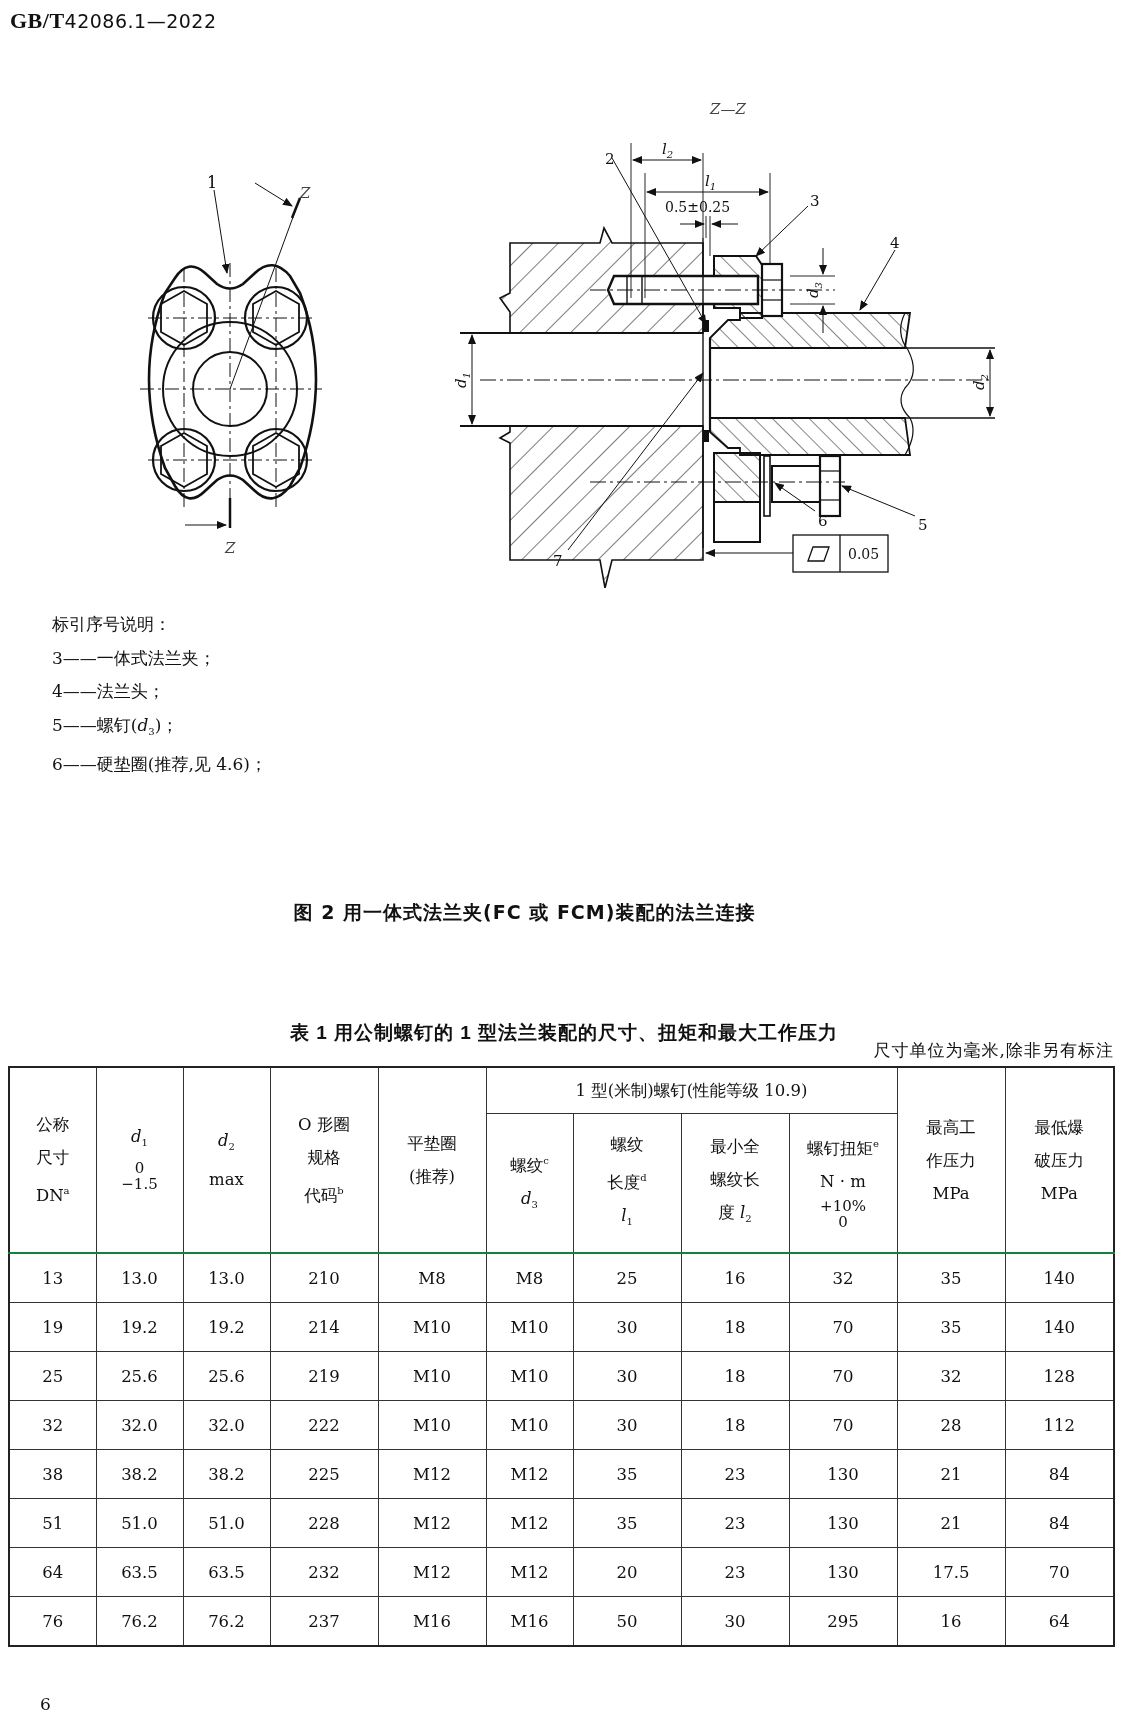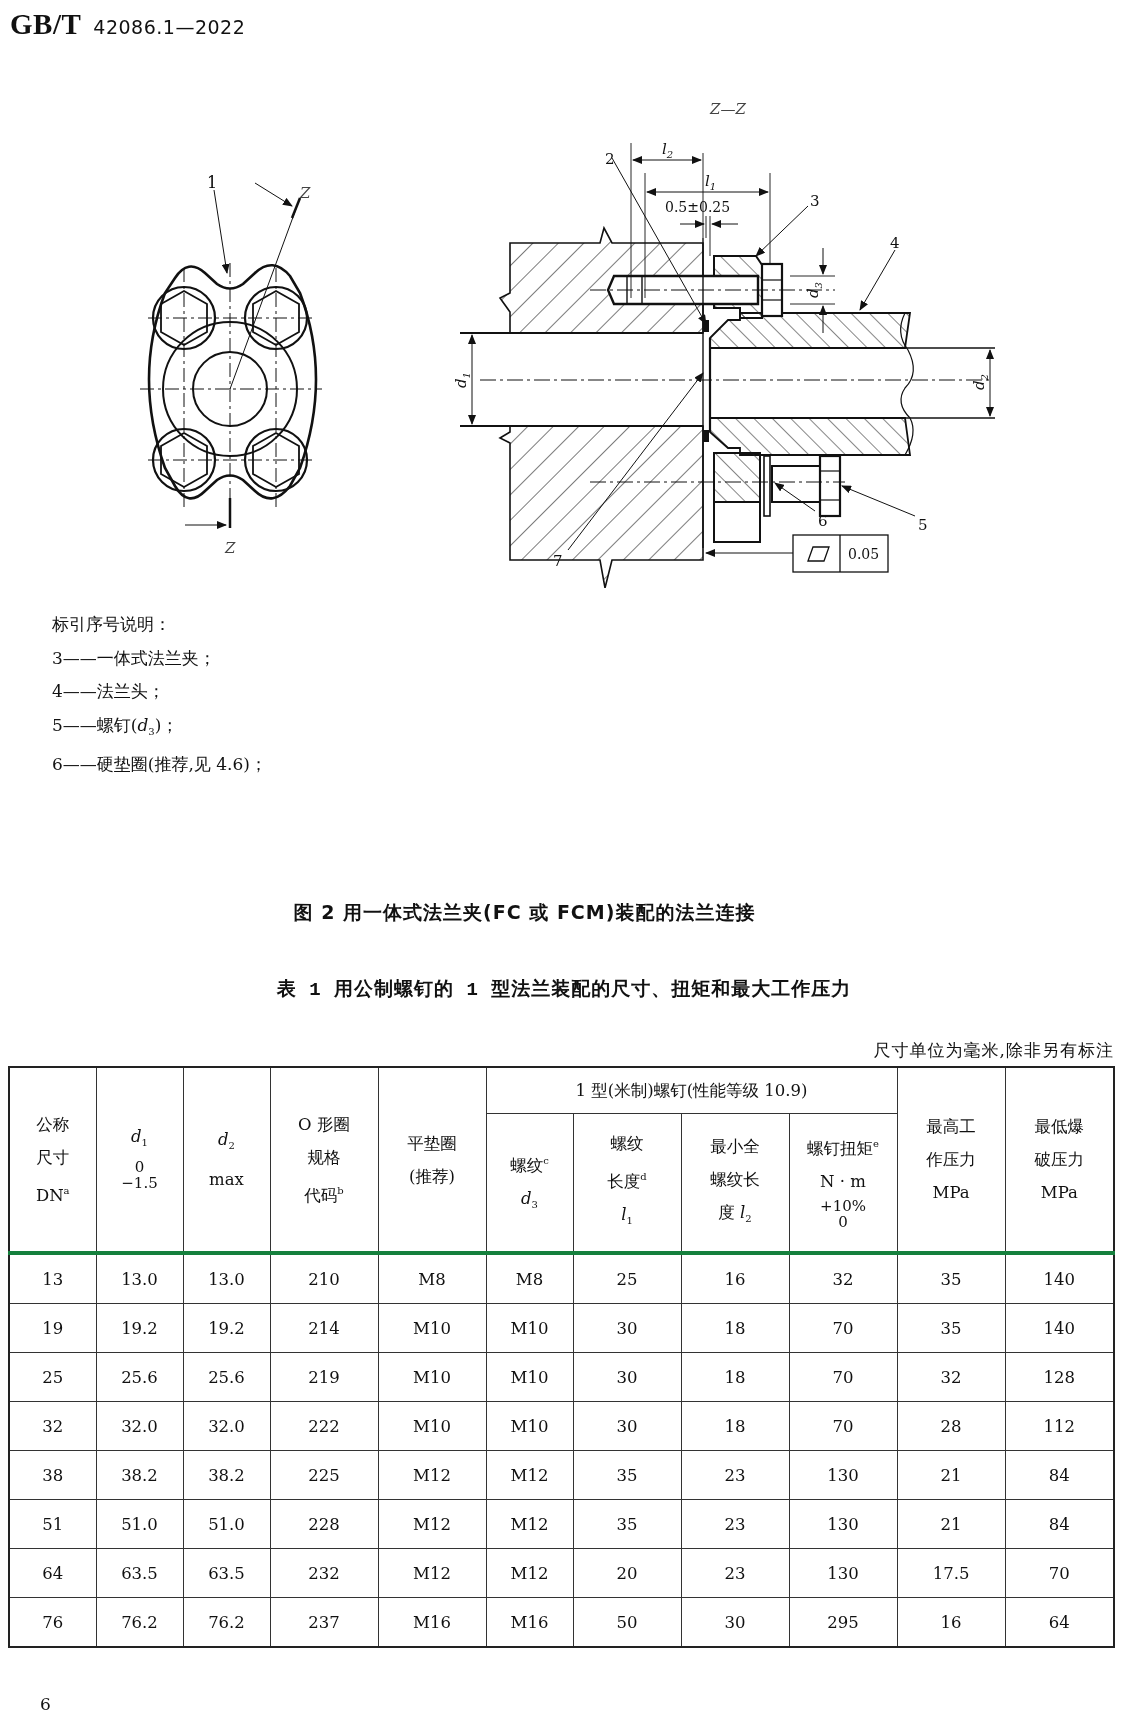--- a/index.html
+++ b/index.html
@@ -2,47 +2,47 @@
 <html><head>
 <meta charset="utf-8">
 <style>
   html, body { margin: 0; padding: 0; background: #ffffff; }
   body {
     width: 1128px; height: 1727px; position: relative; overflow: hidden;
     font-family: "DejaVu Serif", "Liberation Serif", serif; color: #111;
   }
   .abs { position: absolute; }
   .std-header { left: 10px; top: 8px; font-size: 21px; letter-spacing: 0.5px; }
-  .std-header .gbt { font-family: "Liberation Serif", serif; font-weight: bold; font-size: 29px; }
-  .std-header .num { font-family: "DejaVu Sans", sans-serif; font-size: 19px; margin-left: 12px; }
+  .std-header .gbt { font-family: "Liberation Serif", serif; font-weight: bold; font-size: 22px; }
+  .std-header .num { font-family: "DejaVu Sans", sans-serif; font-size: 19px; margin-left: 0; }
 
   .figure { left: 0; top: 88px; width: 1128px; height: 500px; }
   .figure svg { width: 1128px; height: 500px; }
 
   .legend { left: 52px; top: 608px; font-size: 17px; line-height: 33.5px; }
   .legend .row { white-space: nowrap; }
 
   .fig-caption { left: 0; width: 1049px; top: 900px; text-align: center;
     font-family: "DejaVu Sans", sans-serif; font-weight: bold; font-size: 19px; letter-spacing: 1px; }
-  .table-title { left: 0; width: 1128px; top: 976px; text-align: center;
-    font-family: Liberation Mono, monospace; font-weight: bold; font-size: 19px; letter-spacing: 1px; }
+  .table-title { left: 0; width: 1128px; top: 1020px; text-align: center;
+    font-family: Liberation Sans, sans-serif; font-weight: bold; font-size: 19px; letter-spacing: 1px; }
   .units-note { right: 14px; top: 1031px; font-size: 17px; letter-spacing: 1px; margin-top: 8px; }
 
   table.spec {
     position: absolute; left: 8px; top: 1066px; width: 1105px;
     border-collapse: collapse; font-size: 16.5px; table-layout: fixed;
   }
   table.spec th, table.spec td {
     border: 1px solid #333; text-align: center; vertical-align: middle; padding: 0;
     font-weight: normal;
   }
   table.spec { border: 2px solid #222; }
   table.spec thead th { line-height: 33px; }
   table.spec tbody td { height: 48px; }
-  table.spec tbody tr:first-child td { border-top: 4px solid #15803d; }
+  table.spec tbody tr:first-child td { border-top: 2px solid #15803d; }
   .it { font-style: italic; }
   sup { font-size: 10px; vertical-align: 7px; }
   sub { font-size: 10px; }
   .tol { display: inline-block; line-height: 16px; font-size: 15px; }
   .page-num { left: 40px; top: 1694px; font-size: 17px; }
 </style>
 </head>
 <body>
 
 <div class="abs std-header">

